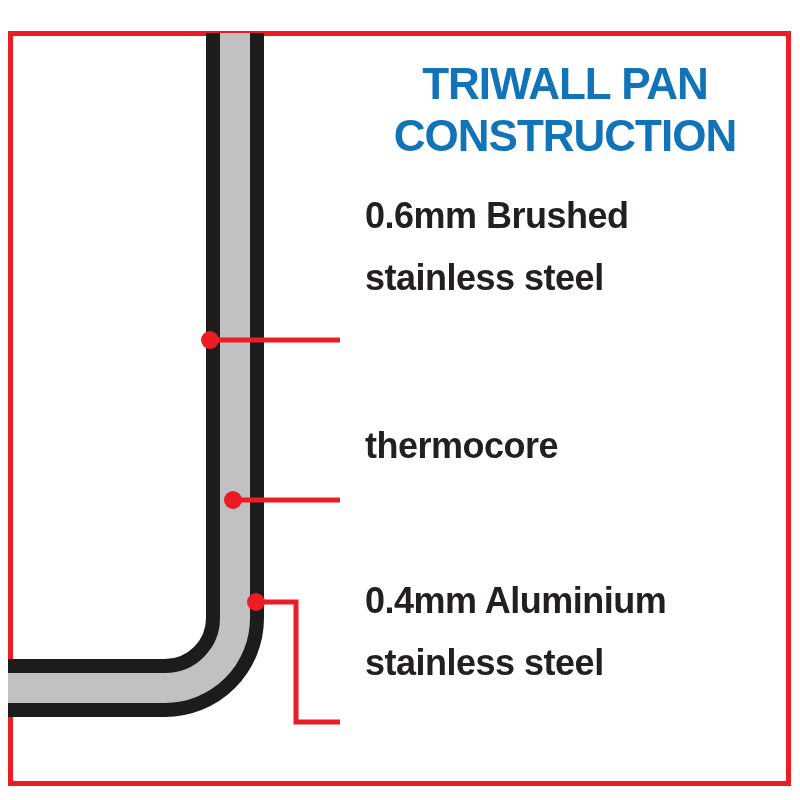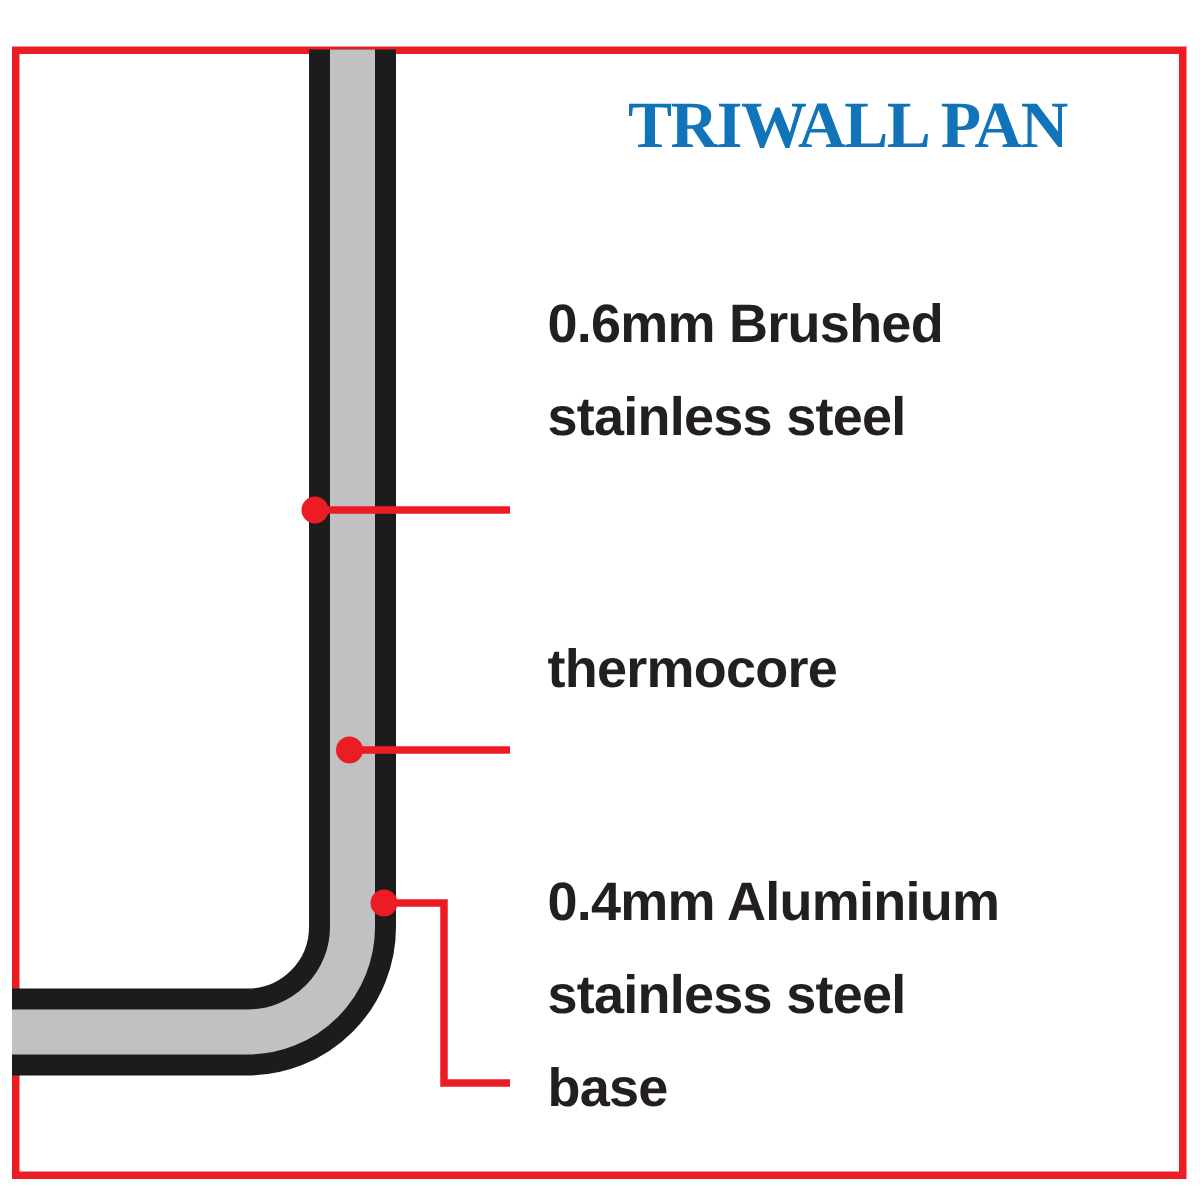--- a/index.html
+++ b/index.html
@@ -71,29 +71,29 @@
   <circle class="callout-dot" cx="210" cy="340" r="9"></circle>
 
   <line class="callout-line" x1="233" y1="500" x2="340" y2="500"></line>
   <circle class="callout-dot" cx="233" cy="500" r="9"></circle>
 
   <polyline class="callout-line" points="256,602 296,602 296,722 340,722"></polyline>
   <circle class="callout-dot" cx="256" cy="602" r="9"></circle>
 </svg>
 
 <div class="title">
-  <span style="display:block;font-family:Liberation Serif, serif;">TRIWALL PAN</span>
+  <span style="display:block;">TRIWALL PAN</span>
+  <span style="display:block;">CONSTRUCTION</span>
 </div>
 
 <div class="label label-1">
   <span>0.6mm Brushed</span>
   <span>stainless steel</span>
 </div>
 
 <div class="label label-2">
   <span>thermocore</span>
 </div>
 
 <div class="label label-3">
   <span>0.4mm Aluminium</span>
   <span>stainless steel</span>
-  <span>base</span>
 </div>
 
 </body></html>

